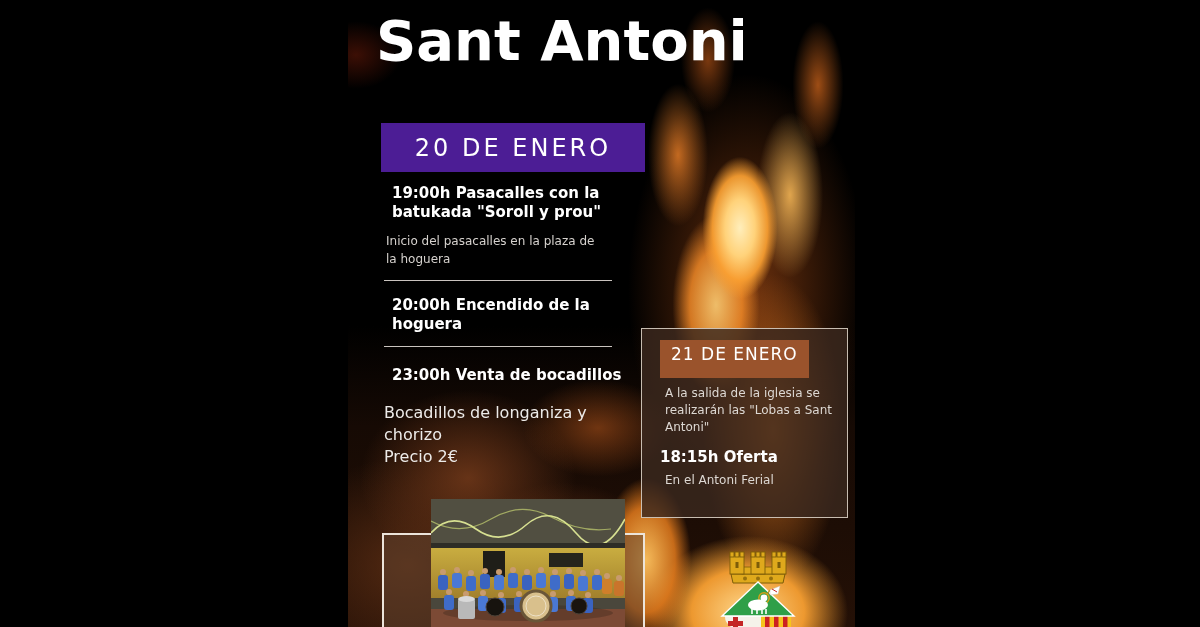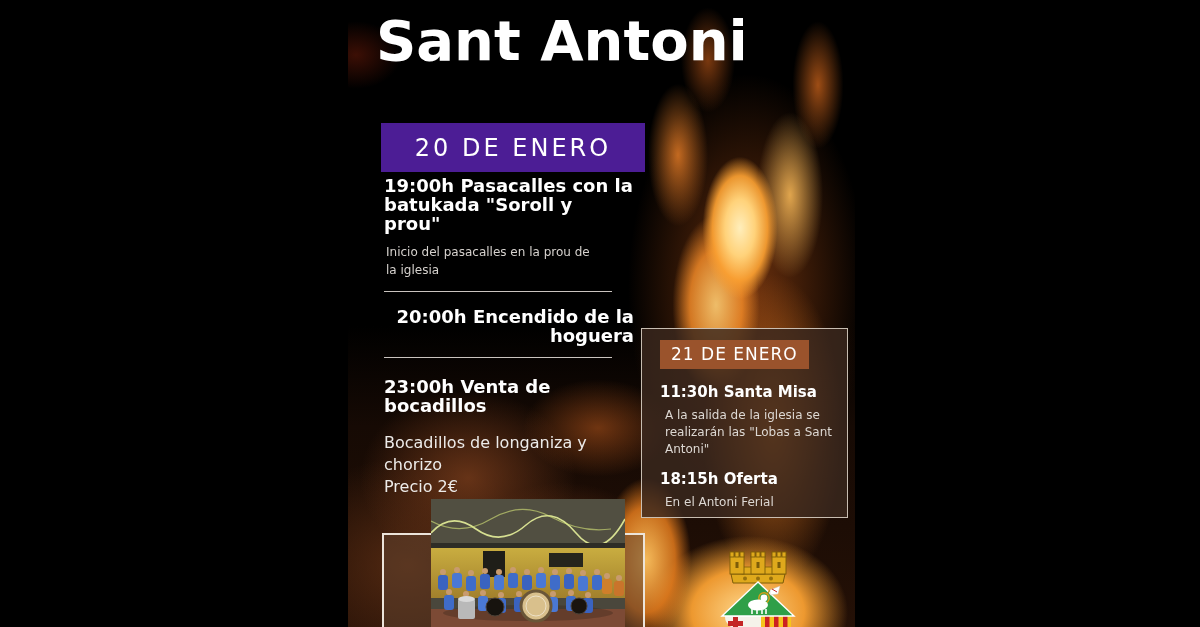--- a/index.html
+++ b/index.html
@@ -30,32 +30,32 @@
 
   
   .title{position:absolute;left:16px;top:2px;margin:12px;color:#fff;font-size:56px;line-height:54px;
          font-weight:800;letter-spacing:0;}
   
   .banner1{position:absolute;left:33px;top:123px;width:264px;height:49px;background:#4c1d95;
            color:#fff;font-size:24px;letter-spacing:3px;font-weight:500;
            display:flex;align-items:center;justify-content:center;}
   
   .schedule{position:absolute;left:36px;top:176px;width:250px;color:#fff;}
-  .ev-title{margin:0;font-size:18px;line-height:19px;font-weight:bold;color:#fff;}
+  .ev-title{margin:8px;font-size:15px;line-height:19px;font-weight:bold;color:#fff;}
   .ev-note{margin:10px 0 0 2px;font-size:12px;line-height:18px;color:#d6d2ce;width:215px;}
   .rule{border:none;border-top:1px solid #cac4bf;width:228px;margin:12px 0 0 0;}
-  .mt14{margin-top:15px;text-align:right;} .mt20{margin-top:19px;}
+  .mt14{margin-top:15px;} .mt20{margin-top:19px;}
   .ev-note-big{margin:17px 0 0 0;font-size:16px;line-height:22px;font-weight:400;color:#edebe9;}
 
   
   .panel{position:absolute;left:293px;top:328px;width:207px;height:190px;box-sizing:border-box;
          background:rgba(58,40,30,.82);border:1px solid rgba(226,216,205,.85);
          padding:11px 14px 0 18px;color:#fff;}
   .banner2{display:inline-block;background:#9a532c;color:#fff;font-size:17px;letter-spacing:1px;
-           padding:4px 11px 5px 11px;margin:0 0 2px 0;}
+           padding:4px 11px 14px 11px;margin:0 0 2px 0;}
   .p-title{margin:12px 0 0 0;font-size:15px;font-weight:bold;line-height:19px;}
   .p-note{margin:5px 0 0 5px;font-size:12px;line-height:17px;color:#ddd8d3;width:175px;}
 
   
   .frame{position:absolute;left:34px;top:533px;width:259px;height:210px;
          border:2px solid #ece4da;background:rgba(96,66,46,.55);}
 
   
   .photo{position:absolute;left:83px;top:499px;width:194px;height:128px;overflow:hidden;}
   .photo svg{display:block;}
@@ -70,31 +70,30 @@
   <div class="poster">
 
     <div class="bg-fire"></div>
 
     <h1 class="title"><span>Sant Antoni</span><br></h1>
 
     <div class="banner1">20 DE ENERO</div>
 
     <div class="schedule">
       <p class="ev-title">19:00h Pasacalles con la batukada "Soroll y prou"</p>
-      <p class="ev-note">Inicio del pasacalles en la prou de la iglesia</p>
+      <p class="ev-note">Inicio del pasacalles en la plaza de la hoguera</p>
       <hr class="rule">
       <p class="ev-title mt14">20:00h Encendido de la hoguera</p>
       <hr class="rule">
       <p class="ev-title mt20">23:00h Venta de bocadillos</p>
       <p class="ev-note-big"><span>Bocadillos de longaniza y chorizo</span><br><span>Precio 2€</span></p>
     </div>
 
     <aside class="panel">
       <div class="banner2">21 DE ENERO</div>
-      <p class="p-title">11:30h Santa Misa</p>
       <p class="p-note">A la salida de la iglesia se realizarán las "Lobas a Sant Antoni"</p>
       <p class="p-title">18:15h Oferta</p>
       <p class="p-note">En el Antoni Ferial</p>
     </aside>
 
     <div class="frame"></div>
 
     <div class="photo">
       <svg width="194" height="128" viewBox="0 0 194 128">
         <defs>

